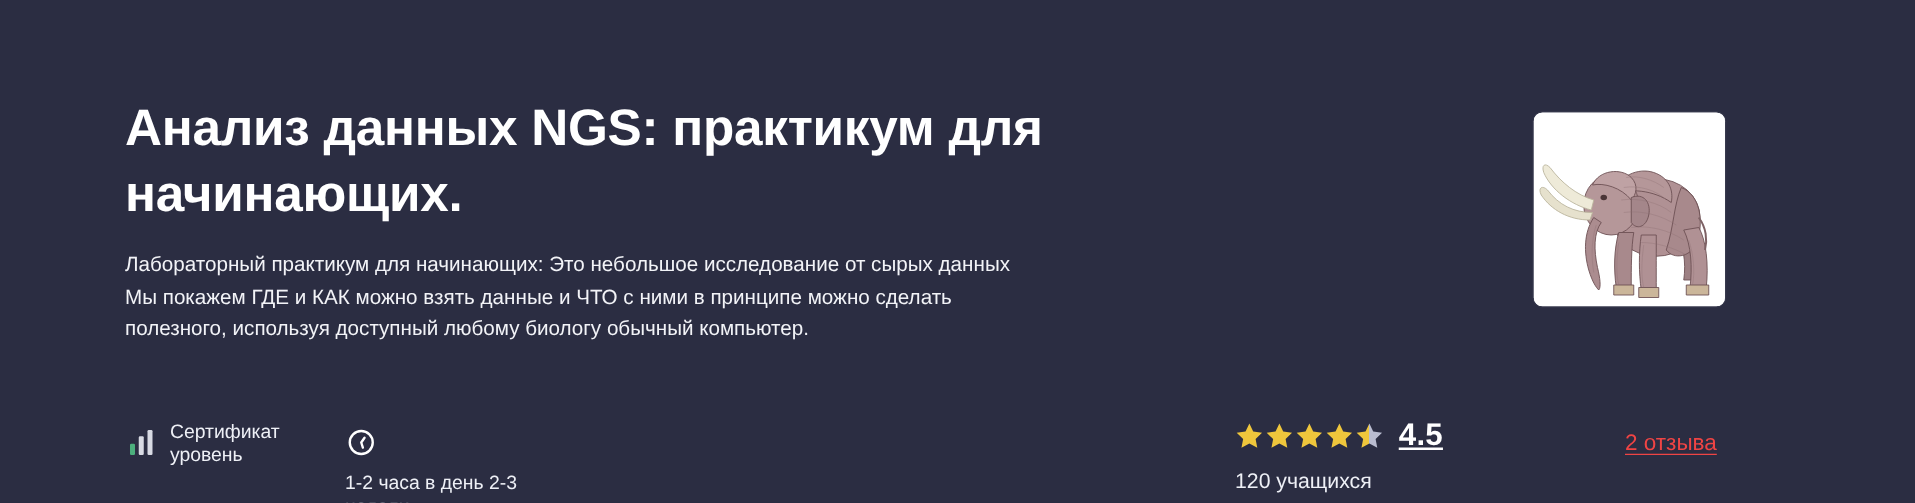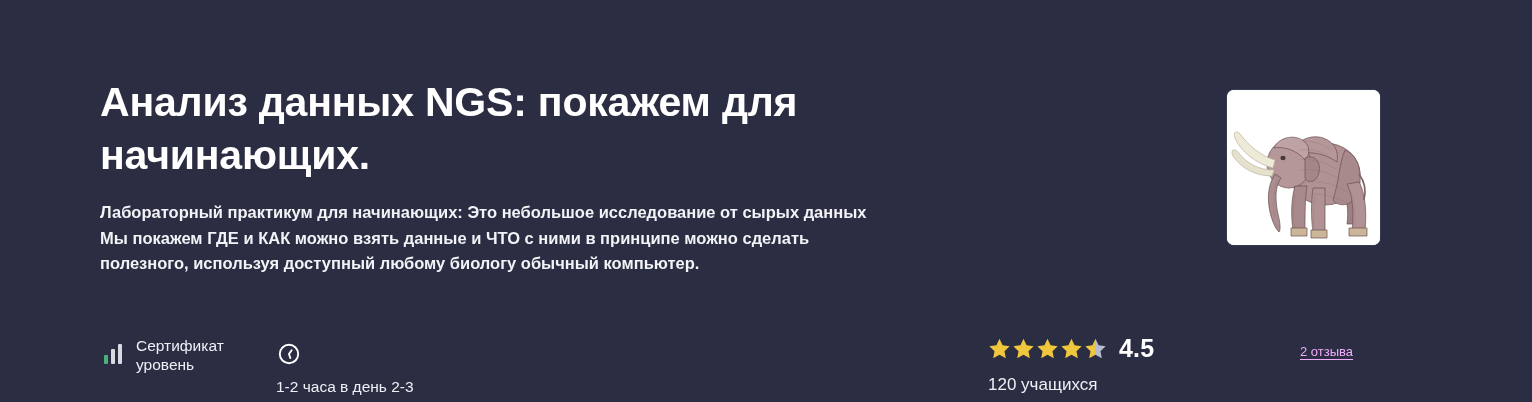--- a/index.html
+++ b/index.html
@@ -46,21 +46,21 @@
     color: #ffffff;
   }
 
   .course-description {
     position: absolute;
     left: 0;
     top: 200px;
     width: 810px;
     font-size: 16.5px;
     line-height: 25.5px;
-    font-weight: 700;
+    font-weight: 400;
     color: #f2f3f7;
   }
   .course-description .para + .para { margin-top: 0px; }
 
   
   .meta-row {
     position: absolute;
     left: 0;
     top: 336px;
     display: flex;
@@ -124,36 +124,37 @@
 
   .star { width: 23px; height: 23px; display: block; }
 
   .rating-value {
     font-size: 25px;
     font-weight: 700;
     color: #ffffff;
     line-height: 25px;
     margin-left: 4px;
     letter-spacing: 0.2px;
+    text-decoration: underline;
   }
 
   .learners {
     margin-top: 14px;
     font-size: 17px;
     color: #eef0f6;
     line-height: 20px;
   }
 
   
   .reviews-link {
     position: absolute;
     left: 1300px;
     top: 344px;
-    font-size: 13px;
-    color: #f0abfc;
+    font-size: 18px;
+    color: #ef4444;
     text-decoration: underline;
     text-underline-offset: 3px;
     cursor: pointer;
     white-space: nowrap;
   }
 
   
   .cover {
     position: absolute;
     left: 1227px;
@@ -167,21 +168,21 @@
   }
   .cover svg { display: block; width: 100%; height: 100%; }
 </style>
 </head>
 <body>
 
 <div class="page">
 
   <div class="content">
 
-    <h1 class="course-title">Анализ данных NGS: покажем для начинающих.</h1>
+    <h1 class="course-title">Анализ данных NGS: практикум для начинающих.</h1>
 
     <div class="course-description">
       <div class="para">Лабораторный практикум для начинающих: Это небольшое исследование от сырых данных</div>
       <div class="para">Мы покажем ГДЕ и КАК можно взять данные и ЧТО с ними в принципе можно сделать</div>
       <div class="para">полезного, используя доступный любому биологу обычный компьютер.</div>
     </div>
 
     <div class="meta-row">
 
       <div class="meta-item level">

